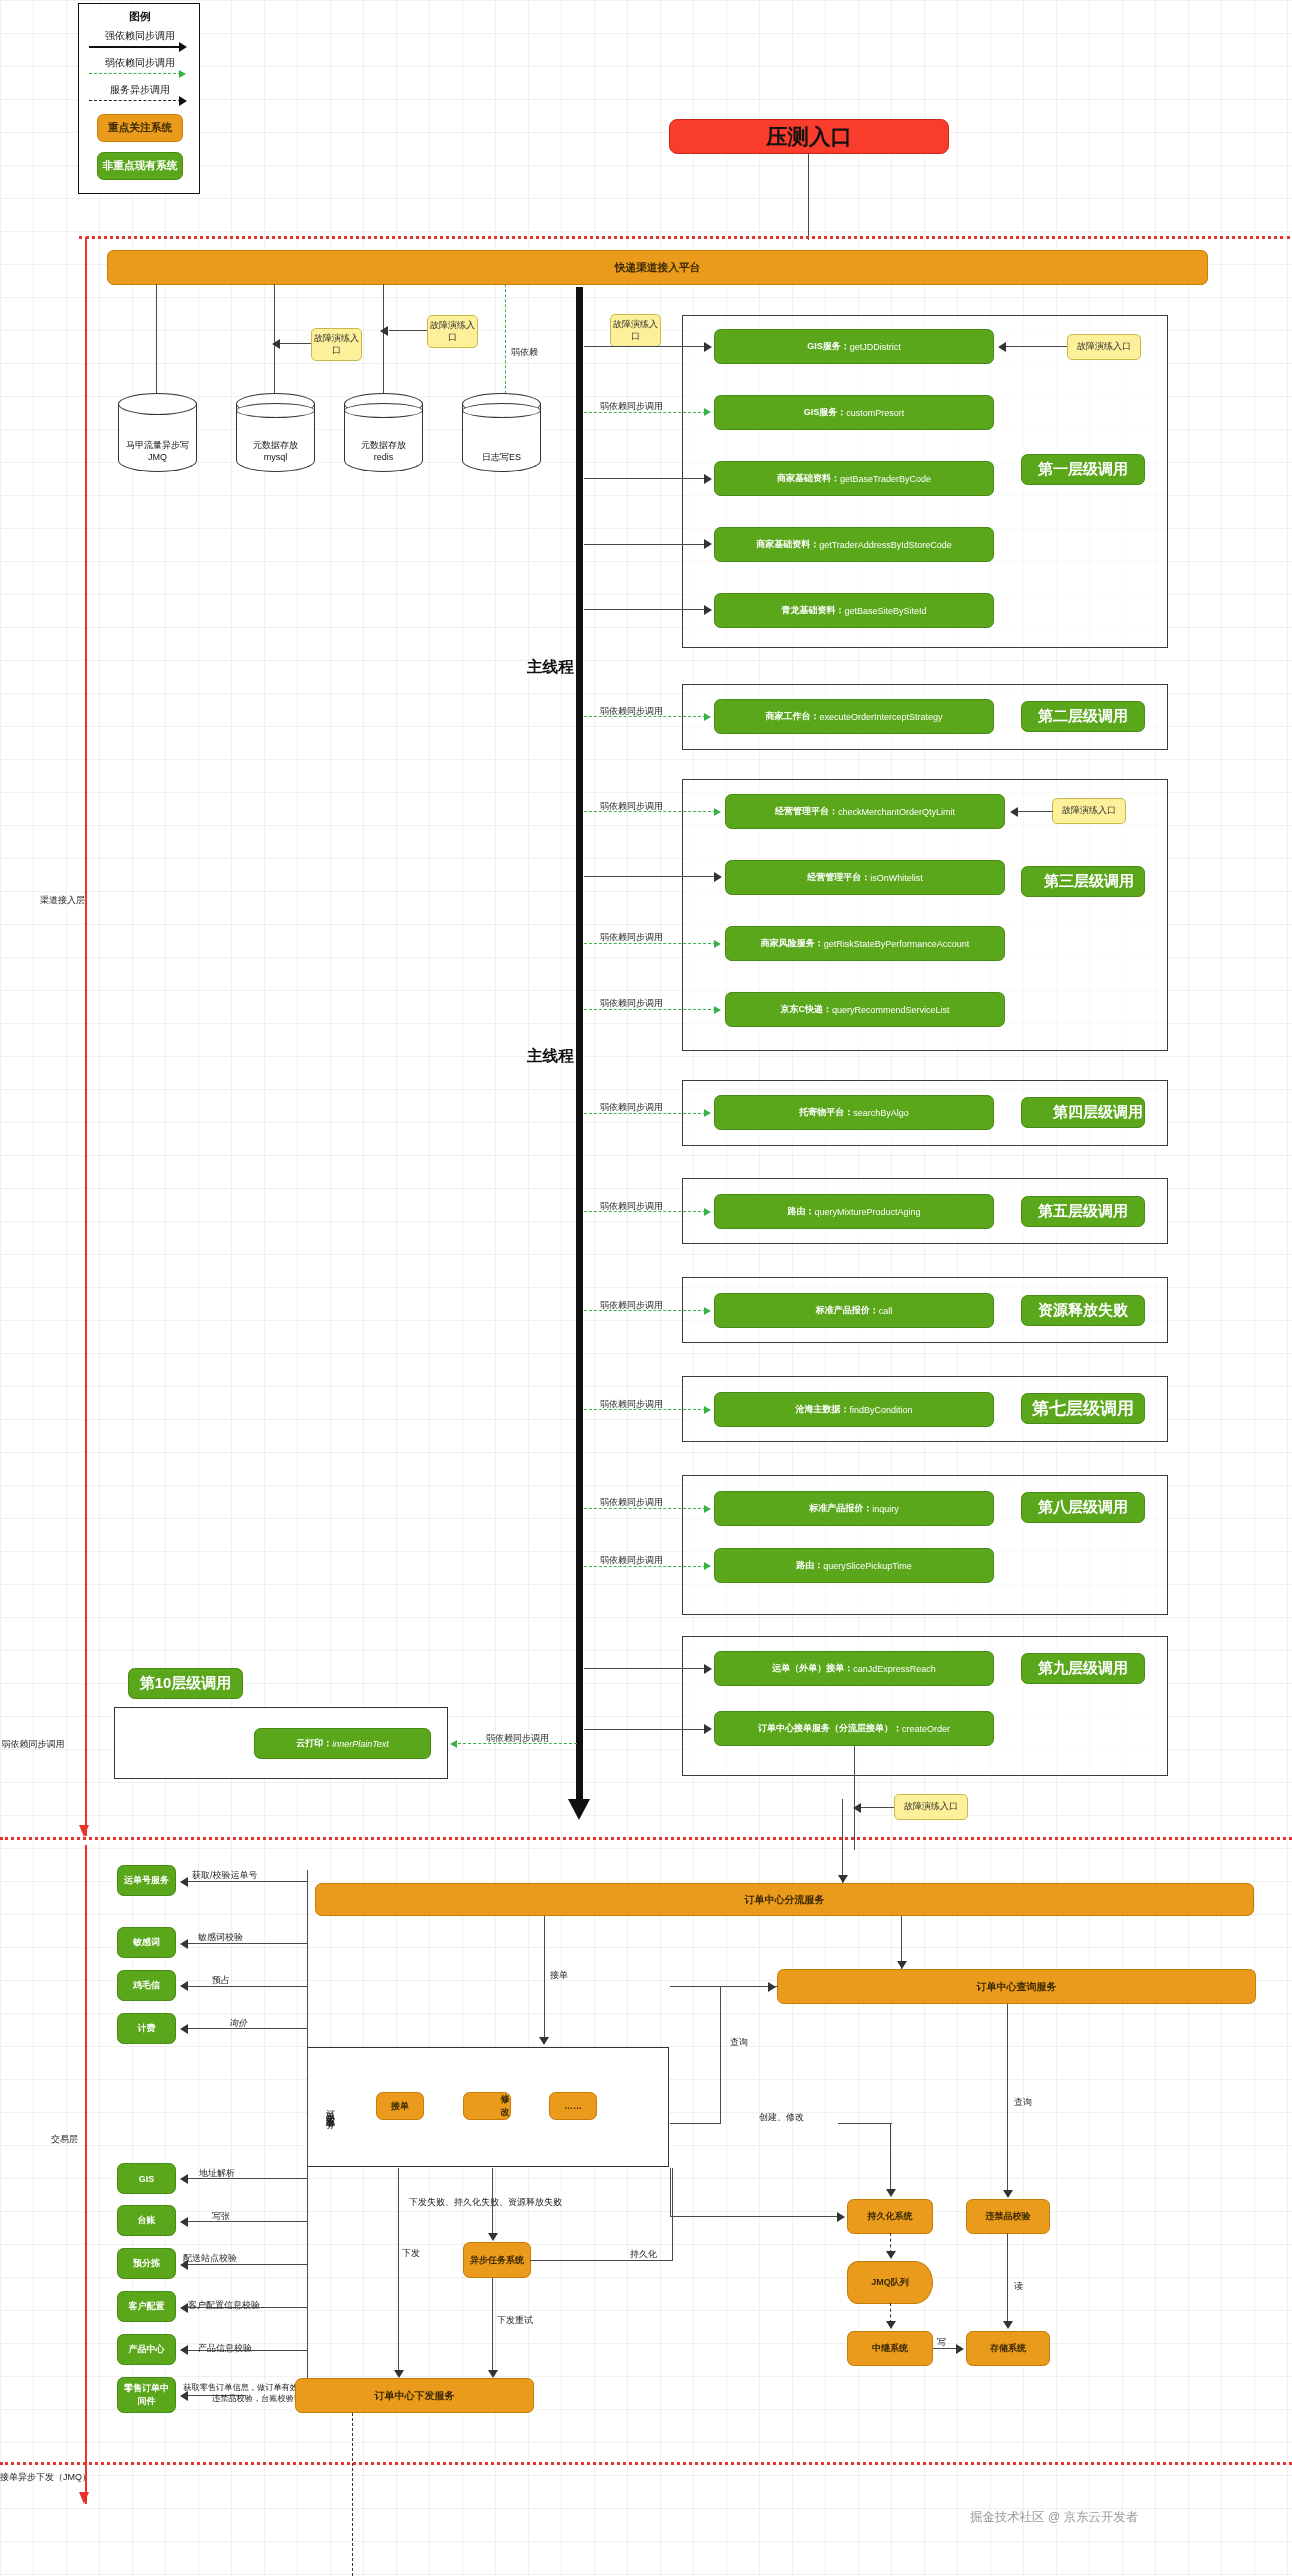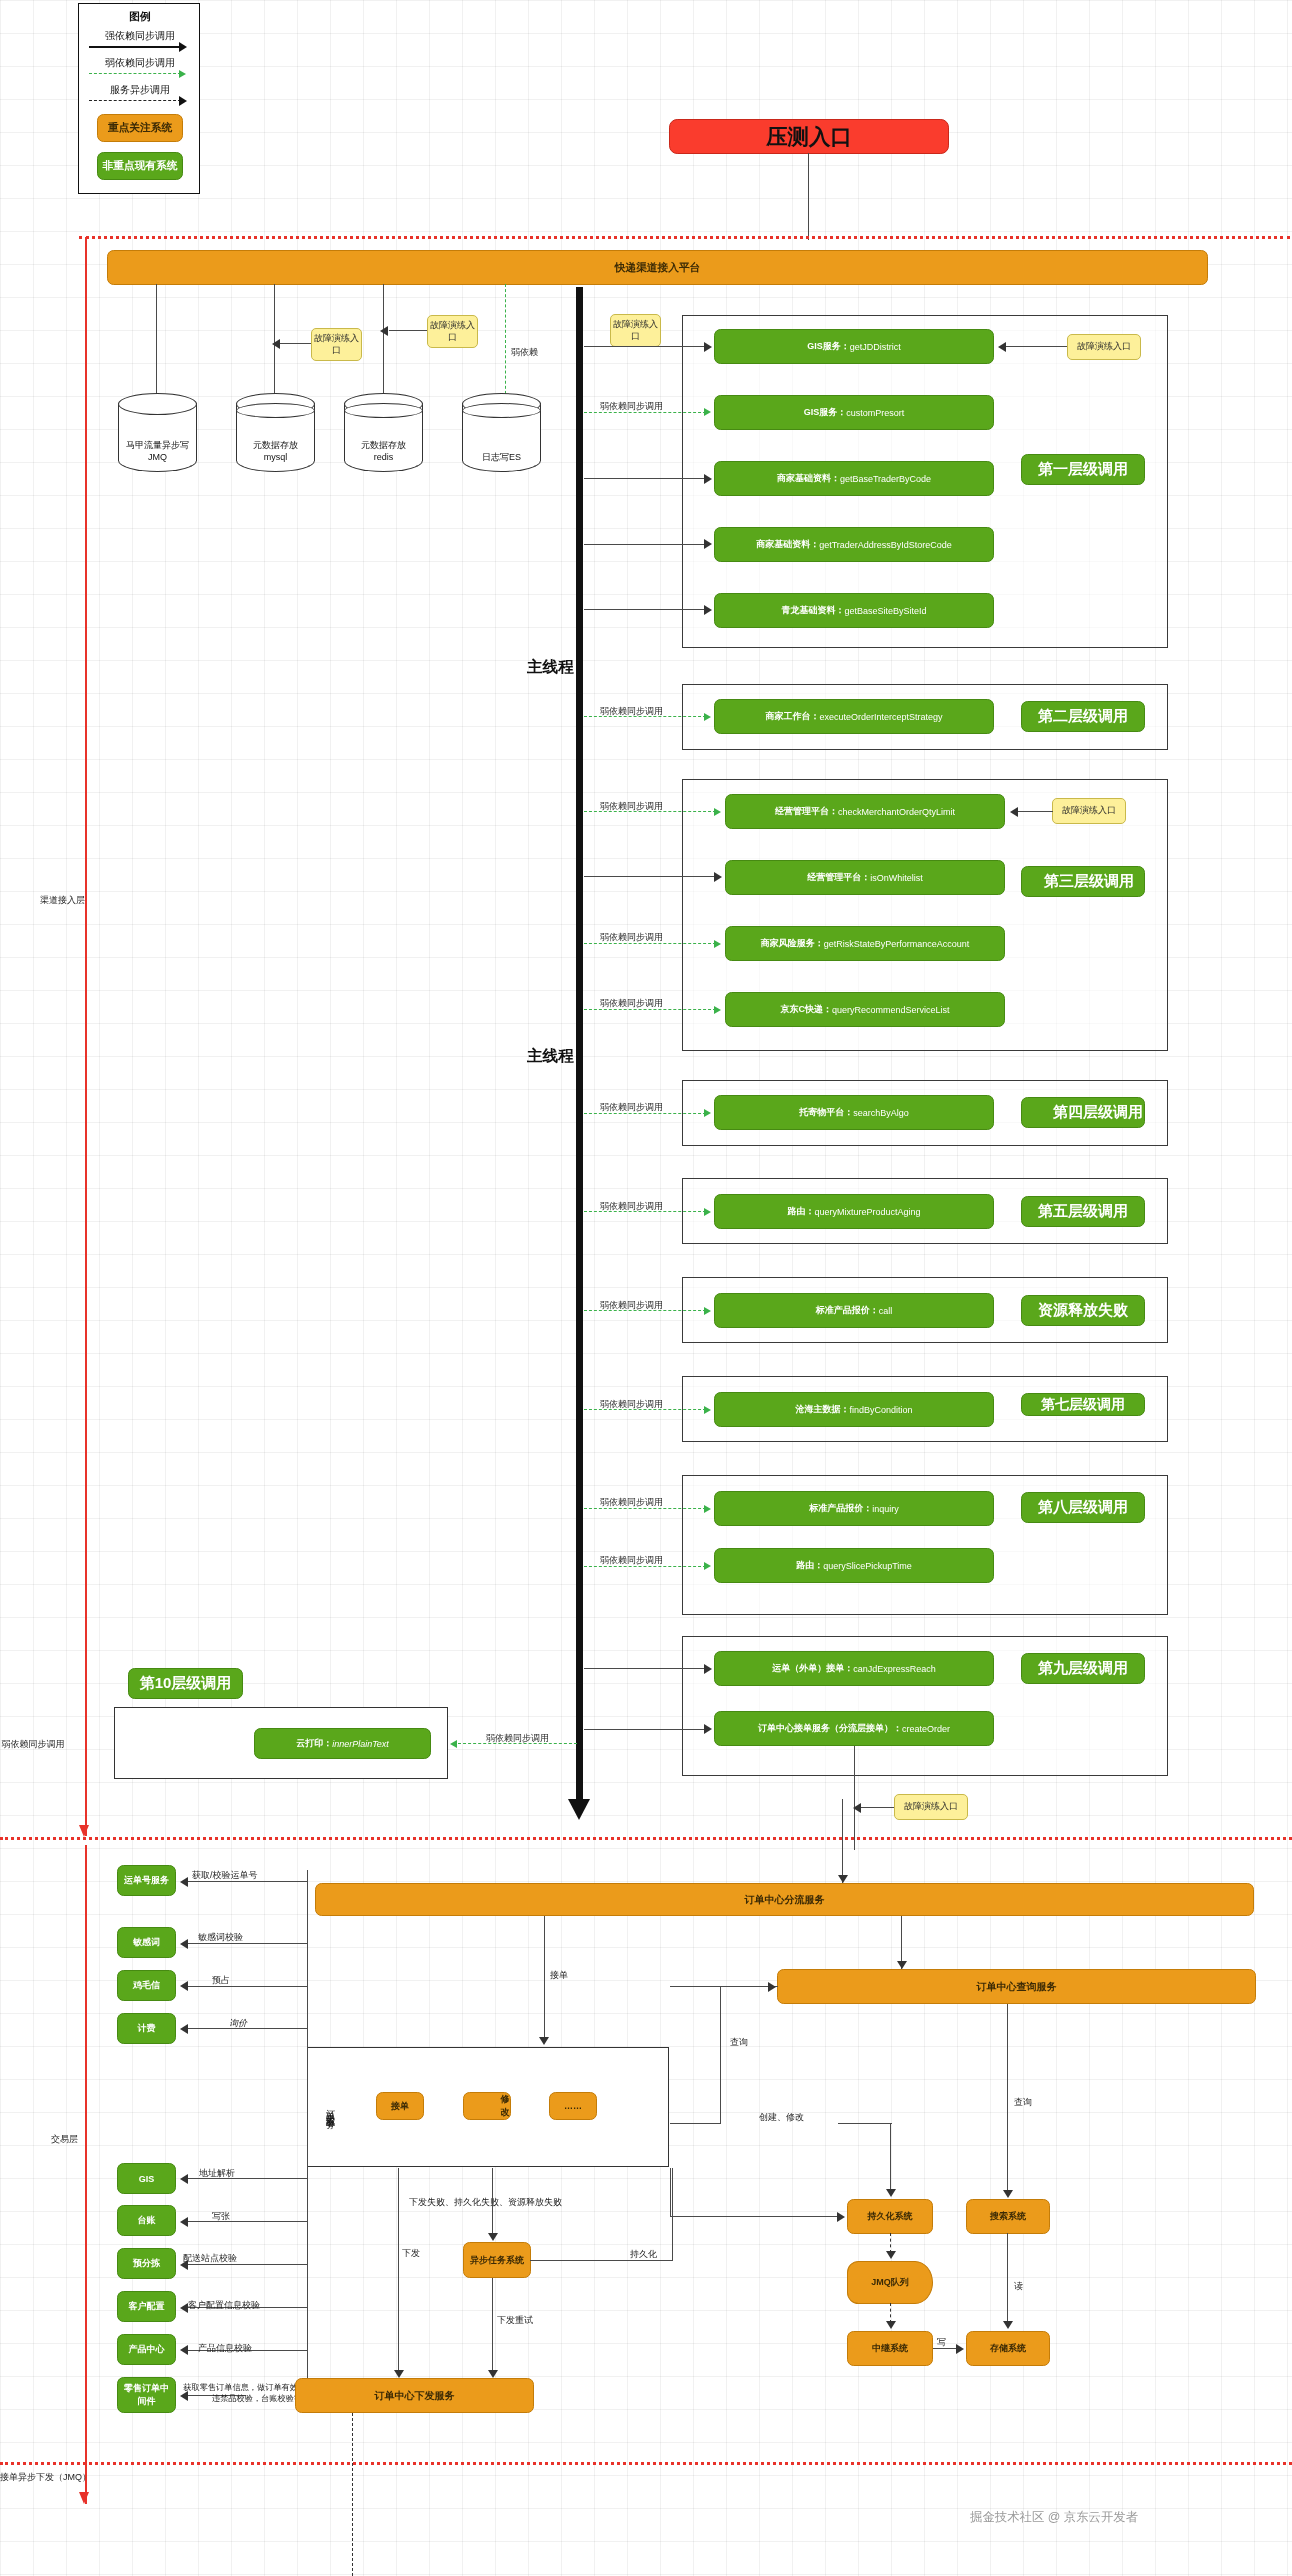--- a/index.html
+++ b/index.html
@@ -289,21 +289,21 @@
 <div class="abs green ctr" style="left:714px;top:1293px;width:280px;height:35px;font-size:9px;">
   <span>标准产品报价</span>
   <span>：</span>
   <span style="font-weight:normal;">call</span>
 </div>
 <div class="abs dashgreen" style="left:584px;top:1310px;width:122px;"></div>
 <div class="abs arr arg" style="left:704px;top:1307px;"></div>
 <div class="abs lbl" style="left:600px;top:1299px;">弱依赖同步调用</div>
 
 <div class="abs layerbox" style="left:682px;top:1376px;width:486px;height:66px;"></div>
-<div class="abs green ctr big" style="left:1021px;top:1393px;width:124px;height:23px;font-size:14px;">第七层级调用</div>
+<div class="abs green ctr big" style="left:1021px;top:1393px;width:124px;height:31px;font-size:17px;">第七层级调用</div>
 <div class="abs green ctr" style="left:714px;top:1392px;width:280px;height:35px;font-size:9px;">
   <span>沧海主数据</span>
   <span>：</span>
   <span style="font-weight:normal;">findByCondition</span>
 </div>
 <div class="abs dashgreen" style="left:584px;top:1409px;width:122px;"></div>
 <div class="abs arr arg" style="left:704px;top:1406px;"></div>
 <div class="abs lbl" style="left:600px;top:1398px;">弱依赖同步调用</div>
 
 <div class="abs layerbox" style="left:682px;top:1475px;width:486px;height:140px;"></div>
@@ -389,21 +389,21 @@
 <div class="abs ln lnh" style="left:670px;top:2123px;width:51px;"></div>
 <div class="abs arr ar" style="left:768px;top:1982px;"></div>
 <div class="abs lbl" style="left:730px;top:2036px;">查询</div>
 
 <div class="abs lbl" style="left:759px;top:2111px;">创建、修改</div>
 <div class="abs ln lnh" style="left:838px;top:2123px;width:54px;"></div>
 <div class="abs ln lnv" style="left:890px;top:2123px;height:69px;"></div>
 <div class="abs arr ad" style="left:886px;top:2189px;"></div>
 
 <div class="abs orange ctr" style="left:847px;top:2199px;width:86px;height:35px;font-size:9px;">持久化系统</div>
-<div class="abs orange ctr" style="left:966px;top:2199px;width:84px;height:35px;font-size:9px;">搜索系统</div>
+<div class="abs orange ctr" style="left:966px;top:2199px;width:84px;height:35px;font-size:9px;">违禁品校验</div>
 <div class="abs cylo ctr" style="left:847px;top:2261px;width:86px;height:43px;display:flex;align-items:center;justify-content:center;font-size:9px;color:#3b2a05;font-weight:bold;">JMQ队列</div>
 <div class="abs orange ctr" style="left:847px;top:2331px;width:86px;height:35px;font-size:9px;">中继系统</div>
 <div class="abs orange ctr" style="left:966px;top:2331px;width:84px;height:35px;font-size:9px;">存储系统</div>
 
 <div class="abs dashblack" style="left:890px;top:2233px;width:0;height:20px;border-top:none;border-left:1.6px dashed #333;"></div>
 <div class="abs arr ad" style="left:886px;top:2251px;"></div>
 <div class="abs dashblack" style="left:890px;top:2303px;width:0;height:20px;border-top:none;border-left:1.6px dashed #333;"></div>
 <div class="abs arr ad" style="left:886px;top:2321px;"></div>
 <div class="abs ln lnh" style="left:933px;top:2348px;width:25px;"></div>
 <div class="abs arr ar" style="left:956px;top:2344px;"></div>

